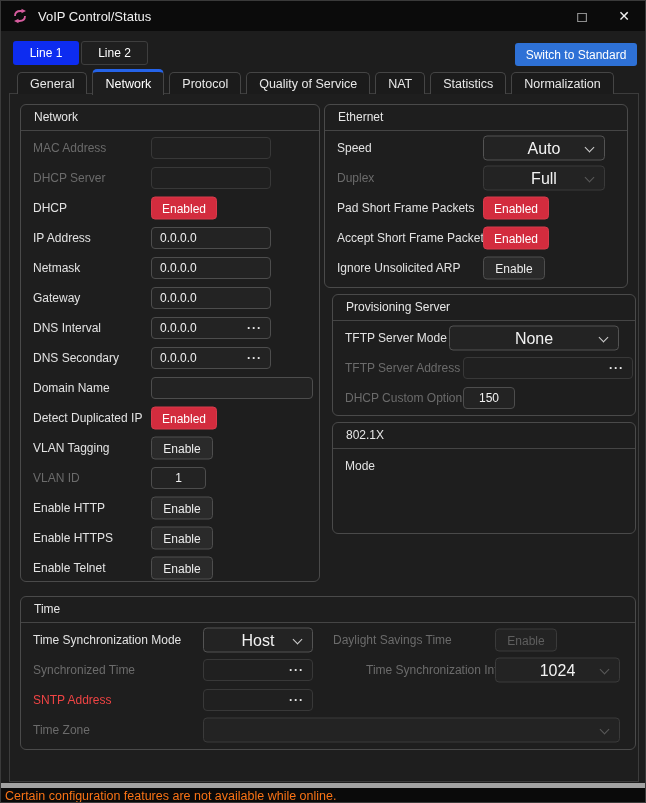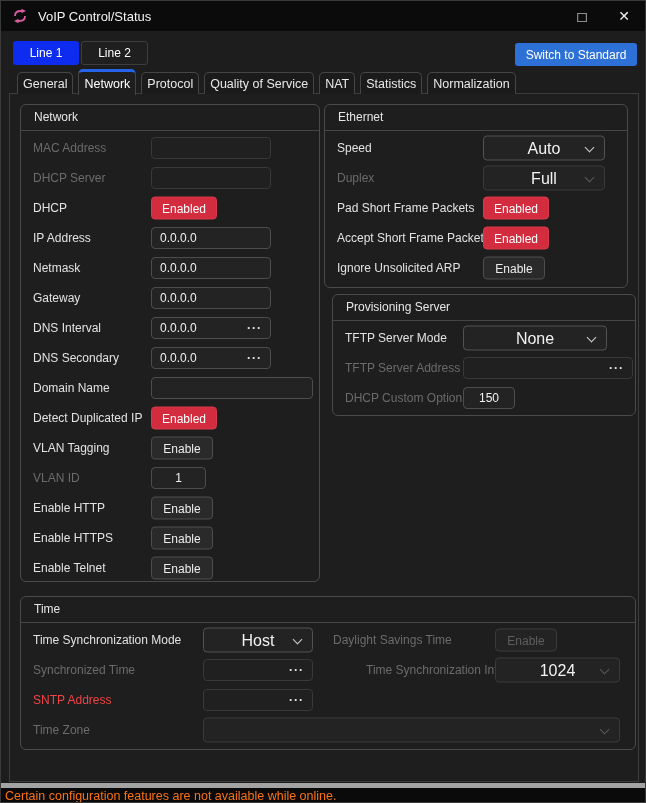--- a/index.html
+++ b/index.html
@@ -34,21 +34,21 @@
     position:absolute; top:42px; right:8px; width:122px; height:23px;
     background:#2e71d6; border-radius:3px; color:#fff;
     display:flex; align-items:center; justify-content:center; font-size:12px;
   }
   
   .tabbar {
     position:absolute; left:16px; top:67px; height:26px;
     display:flex; align-items:flex-end; gap:5px; z-index:3;
   }
   .tab {
-    height:22px; padding:0 5px; background:#1b1b1b;
+    height:22px; padding:0 12px; background:#1b1b1b;
     border:1px solid #454545; border-bottom:none; border-radius:5px 5px 0 0;
     display:flex; align-items:center; color:#e8e8e8; font-size:12.5px; white-space:nowrap;
   }
   .tab.selected {
     height:26px; margin-bottom:-1px; background:#1e1e1e;
     border-top:3px solid #2563e8; z-index:4; color:#fff;
   }
   
   .content {
     position:absolute; left:8px; top:92px; width:630px; height:689px;
@@ -242,39 +242,47 @@
           <div class="ctl btn" style="left:158px;">Enable</div>
         </div>
       </div>
     </div>
 
     <div class="group" style="left:322px; top:200px; width:304px; height:122px;">
       <div class="group-title">Provisioning Server</div>
       <div class="rows">
         <div class="row">
           <span class="lbl">TFTP Server Mode</span>
-          <div class="ctl dropdown" style="left:130px; width:144px;text-align:center;">
+          <div class="ctl dropdown" style="left:116px; width:170px;text-align:center;">
             <span>None</span>
             <span class="chev"></span>
           </div>
         </div>
         <div class="row">
           <span class="lbl dim">TFTP Server Address</span>
           <div class="ctl input dis" style="left:130px; width:170px;">
             <span></span>
             <span class="ellip">···</span>
           </div>
         </div>
         <div class="row">
           <span class="lbl dim">DHCP Custom Option</span>
           <div class="ctl input center" style="left:130px; width:52px;">150</div>
         </div>
       </div>
     </div>
 
+    <div class="group" style="left:322px; top:328px; width:304px; height:112px;">
+      <div class="group-title">802.1X</div>
+      <div class="rows">
+        <div class="row">
+          <span class="lbl">Mode</span>
+        </div>
+      </div>
+    </div>
 
     <div class="group" style="left:10px; top:502px; width:616px; height:154px;">
       <div class="group-title">Time</div>
       <div class="rows">
         <div class="t-row">
           <span class="t-abs" style="left:12px; color:#e2e2e2;">Time Synchronization Mode</span>
           <div class="t-abs dropdown" style="left:182px; width:110px;">
             <span>Host</span>
             <span class="chev"></span>
           </div>

